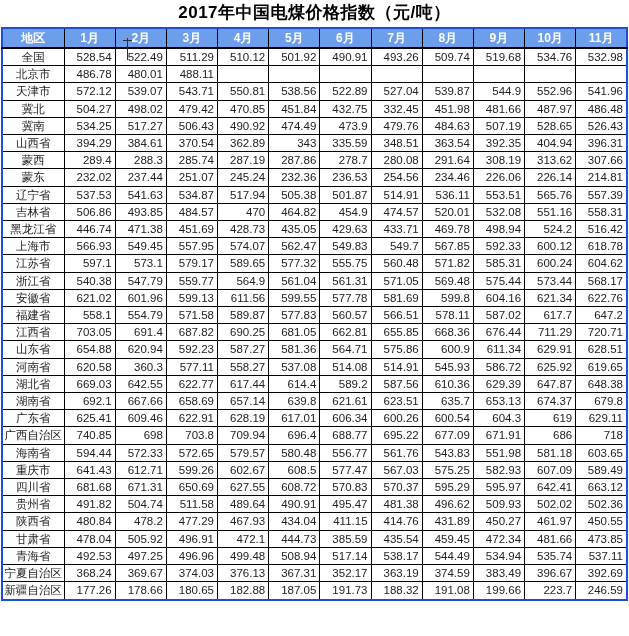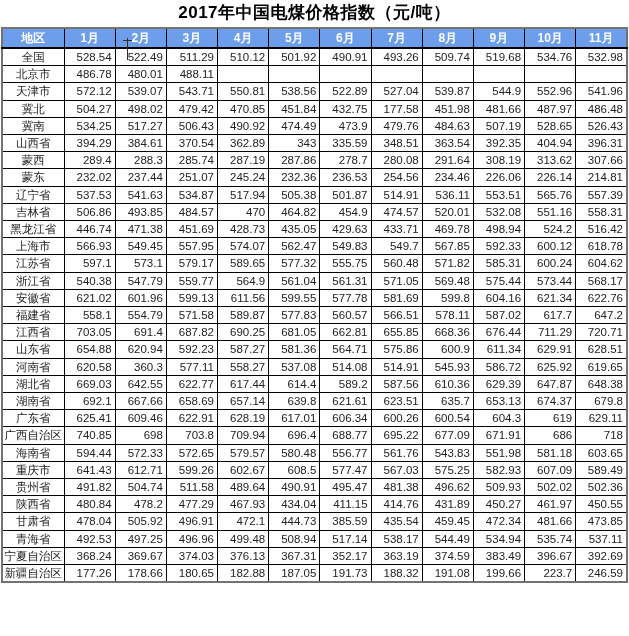--- a/index.html
+++ b/index.html
@@ -7,21 +7,21 @@
     width:629px;height:636px;position:relative;overflow:hidden;
     font-family:"Liberation Sans","DejaVu Sans",sans-serif;
     color:#222222;
   }
   .page-title{
     width:629px;text-align:center;font-size:17px;font-weight:bold;
     color:#000000;line-height:25px;height:27px;letter-spacing:0.5px;
   }
   table.price-table{
     border-collapse:collapse;table-layout:fixed;
-    width:627px;margin-left:1px;border:2px solid #737373;
+    width:627px;margin-left:1px;border:2px solid #1d4ed8;
   }
   table.price-table col.region-col{width:62px;}
   .price-table th{
     background:#6D9EEB;color:#ffffff;font-weight:bold;font-size:12px;
     border:1px solid #000000;border-bottom:2px solid #000000;
     height:18px;padding:0;text-align:center;line-height:18px;
     overflow:hidden;white-space:nowrap;
   }
   .price-table td{
     border:1px solid #000000;font-size:11.5px;height:16.2px;line-height:16.2px;
@@ -105,21 +105,21 @@
         <td class="num">541.96</td>
       </tr>
       <tr>
         <td class="region">冀北</td>
         <td class="num">504.27</td>
         <td class="num">498.02</td>
         <td class="num">479.42</td>
         <td class="num">470.85</td>
         <td class="num">451.84</td>
         <td class="num">432.75</td>
-        <td class="num">177.58</td>
+        <td class="num">332.45</td>
         <td class="num">451.98</td>
         <td class="num">481.66</td>
         <td class="num">487.97</td>
         <td class="num">486.48</td>
       </tr>
       <tr>
         <td class="region">冀南</td>
         <td class="num">534.25</td>
         <td class="num">517.27</td>
         <td class="num">506.43</td>
@@ -406,20 +406,34 @@
         <td class="num">602.67</td>
         <td class="num">608.5</td>
         <td class="num">577.47</td>
         <td class="num">567.03</td>
         <td class="num">575.25</td>
         <td class="num">582.93</td>
         <td class="num">607.09</td>
         <td class="num">589.49</td>
       </tr>
       <tr>
+        <td class="region">四川省</td>
+        <td class="num">681.68</td>
+        <td class="num">671.31</td>
+        <td class="num">650.69</td>
+        <td class="num">627.55</td>
+        <td class="num">608.72</td>
+        <td class="num">570.83</td>
+        <td class="num">570.37</td>
+        <td class="num">595.29</td>
+        <td class="num">595.97</td>
+        <td class="num">642.41</td>
+        <td class="num">663.12</td>
+      </tr>
+      <tr>
         <td class="region">贵州省</td>
         <td class="num">491.82</td>
         <td class="num">504.74</td>
         <td class="num">511.58</td>
         <td class="num">489.64</td>
         <td class="num">490.91</td>
         <td class="num">495.47</td>
         <td class="num">481.38</td>
         <td class="num">496.62</td>
         <td class="num">509.93</td>

